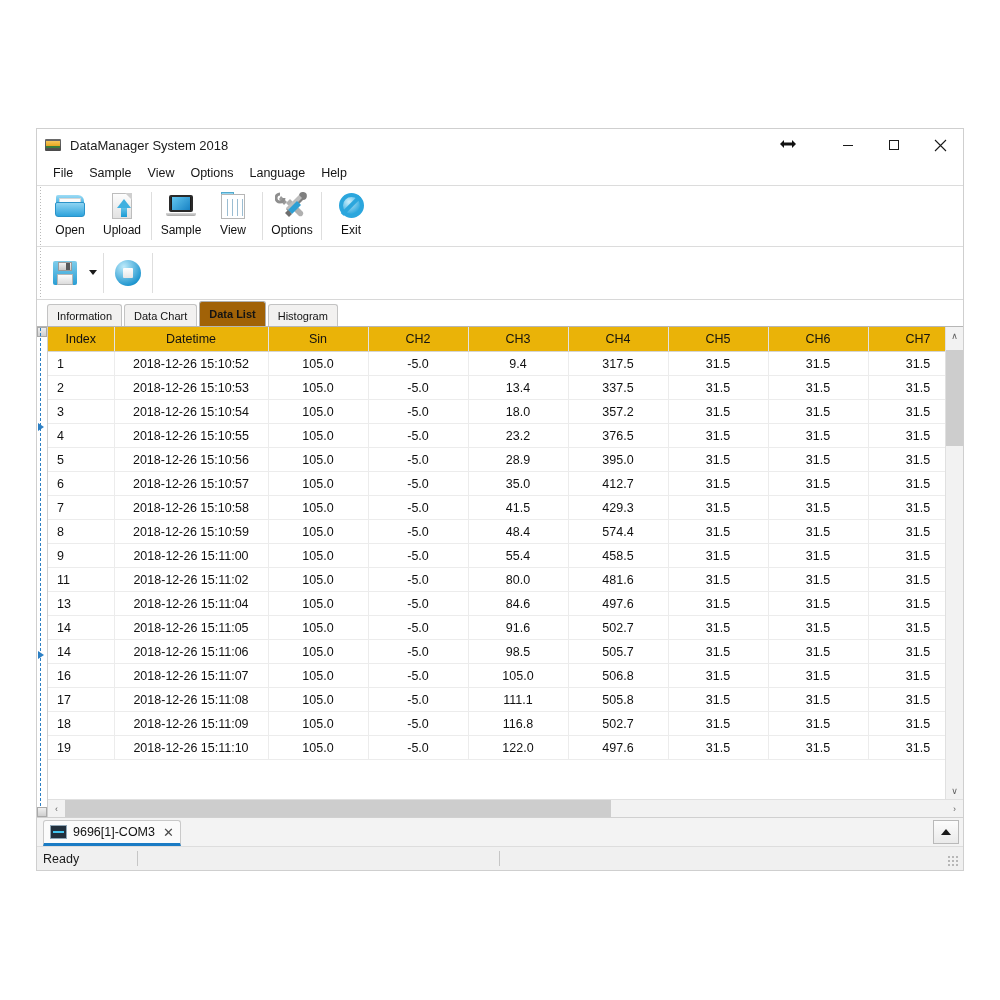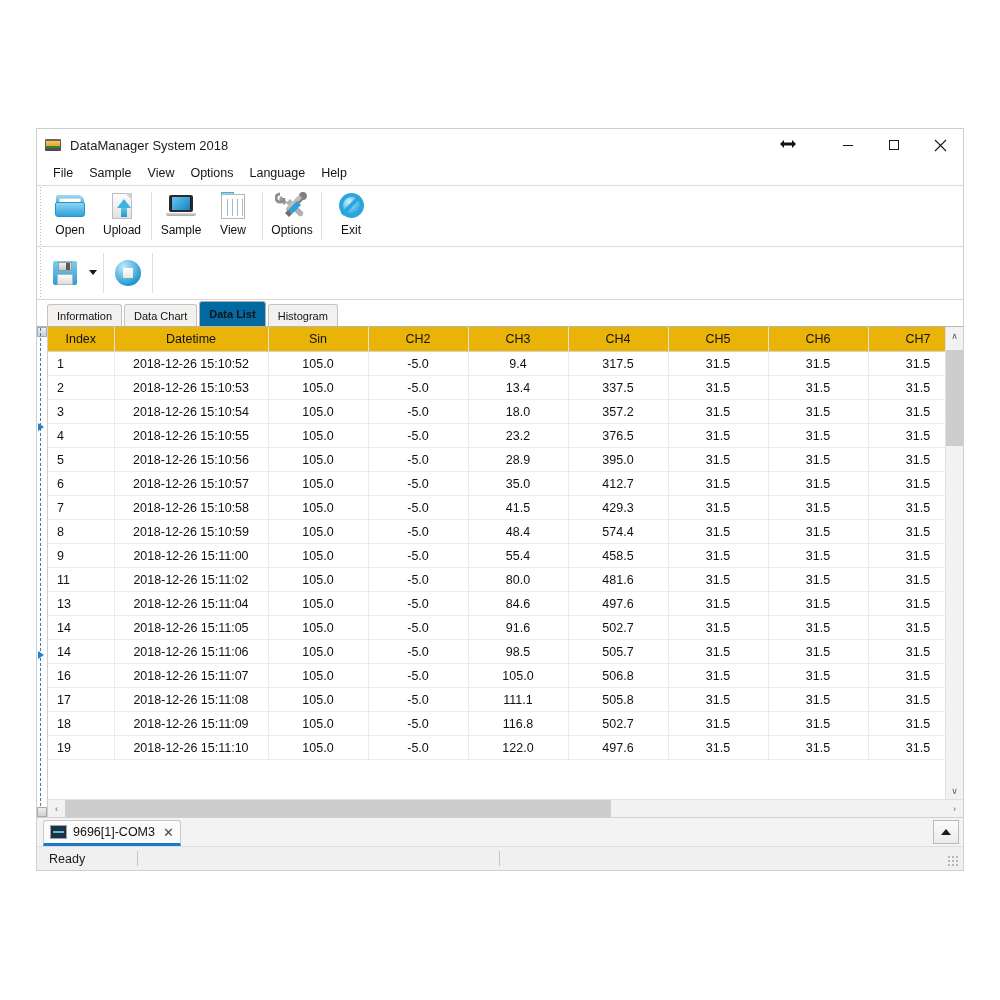--- a/index.html
+++ b/index.html
@@ -277,21 +277,21 @@
     background: #f2f1f0;
     border: 1px solid #c3c3c3;
     border-bottom: none;
     border-radius: 3px 3px 0 0;
     margin-right: 2px;
     white-space: nowrap;
     box-sizing: border-box;
   }
   .tab.active {
     height: 25px;
-    background: #0369a1;
+    background: #a16207;
     font-weight: bold;
     border-color: #b0b0b0;
     position: relative;
     z-index: 2;
     text-align: right;
   }
 
   
   .grid-outer {
     flex: 1 1 auto;
@@ -466,21 +466,21 @@
     flex: none;
     background: #f0f0f0;
     border-top: 1px solid #dddddd;
     display: flex;
     align-items: center;
     position: relative;
   }
   .status-text {
     font-size: 12.5px;
     color: #1a1a1a;
-    margin-left: 12px;
+    margin-left: 6px;
   }
   .status-sep {
     position: absolute;
     left: 100px;
     top: 4px;
     width: 1px; height: 15px;
     background: #c6c6c6;
   }
   .status-sep2 {
     position: absolute;

